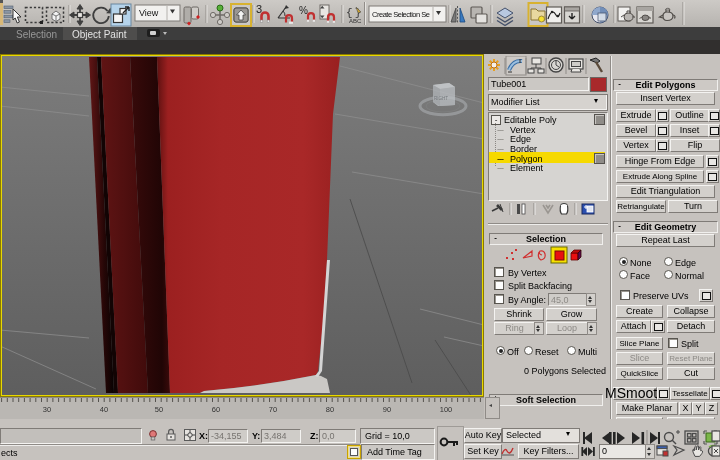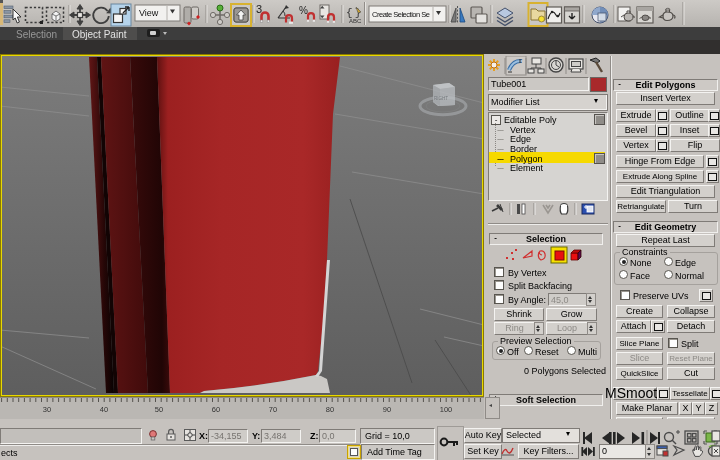--- a/index.html
+++ b/index.html
@@ -463,23 +463,20 @@
   <div class="lab" style="left:508px;top:295px">By Angle:</div>
   <div class="sunk" style="left:548px;top:293px;width:37px;height:11px"></div>
   <div class="lab" style="left:551px;top:295px;color:#8d8a86">45,0</div>
   <div class="spin" style="left:586px;top:293px;height:11px"></div>
   <div class="btn" style="left:494px;top:308px;width:48px;height:11px">Shrink</div>
   <div class="btn" style="left:546px;top:308px;width:49px;height:11px">Grow</div>
   <div class="btn dis" style="left:494px;top:322px;width:39px;height:11px">Ring</div>
   <div class="spin" style="left:534px;top:322px;height:11px"></div>
   <div class="btn dis" style="left:546px;top:322px;width:40px;height:11px">Loop</div>
   <div class="spin" style="left:587px;top:322px;height:11px"></div>
-  <div class="grp" style="left:492px;top:341px;width:107px;height:17px">
-      <span class="lbl">Preview Selection</span>
-    </div>
   <div class="rad on" style="left:496px;top:346px"></div>
   <div class="lab" style="left:507px;top:347px">Off</div>
   <div class="rad" style="left:524px;top:346px"></div>
   <div class="lab" style="left:535px;top:347px">Reset</div>
   <div class="rad" style="left:567px;top:346px"></div>
   <div class="lab" style="left:578px;top:347px">Multi</div>
   <div class="lab" style="left:524px;top:366px">0 Polygons Selected</div>
   <div class="roll" style="left:489px;top:394px;width:112px;height:10px"><span class="mb" style="font-size:8px">+</span>Soft Selection</div>
 
   <div class="abs" style="left:610px;top:56px;width:1px;height:368px;background:#8f8b87;box-shadow:1px 0 0 #eeedeb"></div>
@@ -513,23 +510,20 @@
   <div class="btn" style="left:616px;top:170px;width:86px;height:11px;font-size:8px">Extrude Along Spline</div>
   <div class="sbtn" style="left:706px;top:170px;width:11px;height:11px">
       <i></i>
     </div>
   <div class="btn" style="left:616px;top:185px;width:97px;height:11px">Edit Triangulation</div>
   <div class="btn" style="left:616px;top:200px;width:48px;height:11px;font-size:8px">Retriangulate</div>
   <div class="btn" style="left:668px;top:200px;width:48px;height:11px">Turn</div>
 
   <div class="roll" style="left:613px;top:221px;width:103px;height:10px"><span class="mb">-</span>Edit Geometry</div>
   <div class="btn" style="left:616px;top:234px;width:97px;height:11px">Repeat Last</div>
-  <div class="grp" style="left:614px;top:252px;width:102px;height:31px">
-      <span class="lbl">Constraints</span>
-    </div>
   <div class="rad on" style="left:619px;top:257px"></div>
   <div class="lab" style="left:630px;top:258px">None</div>
   <div class="rad" style="left:664px;top:257px"></div>
   <div class="lab" style="left:675px;top:258px">Edge</div>
   <div class="rad" style="left:619px;top:270px"></div>
   <div class="lab" style="left:630px;top:271px">Face</div>
   <div class="rad" style="left:664px;top:270px"></div>
   <div class="lab" style="left:675px;top:271px">Normal</div>
   <div class="cb" style="left:620px;top:290px"></div>
   <div class="lab" style="left:633px;top:291px">Preserve UVs</div>

